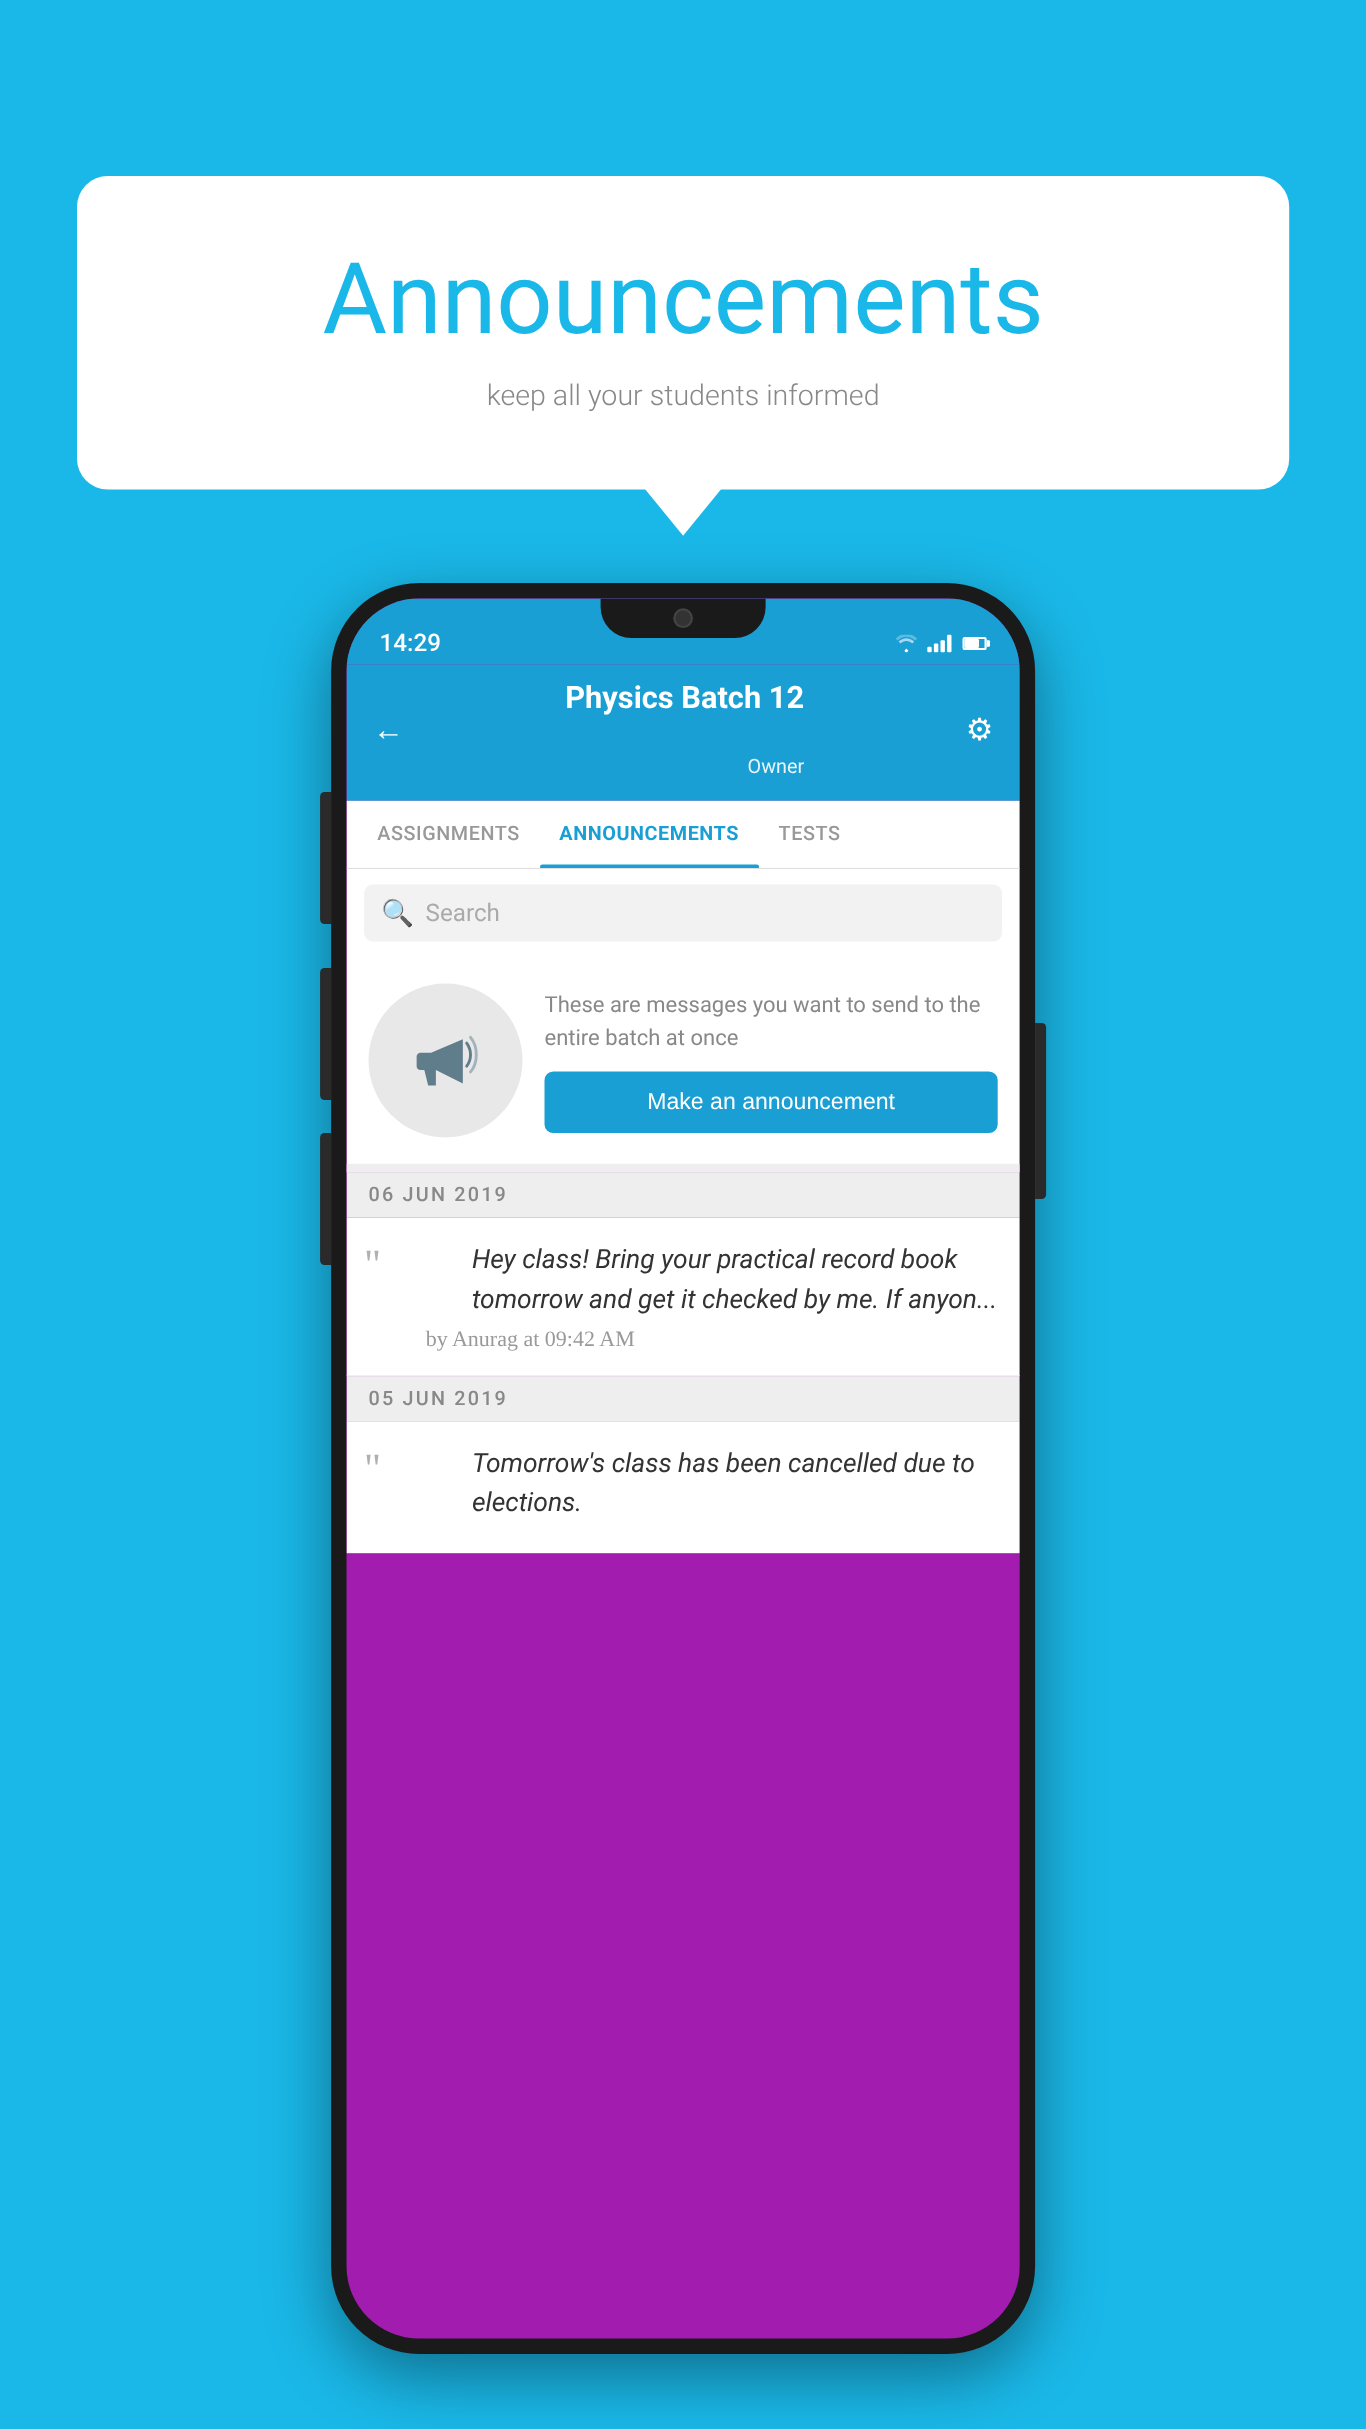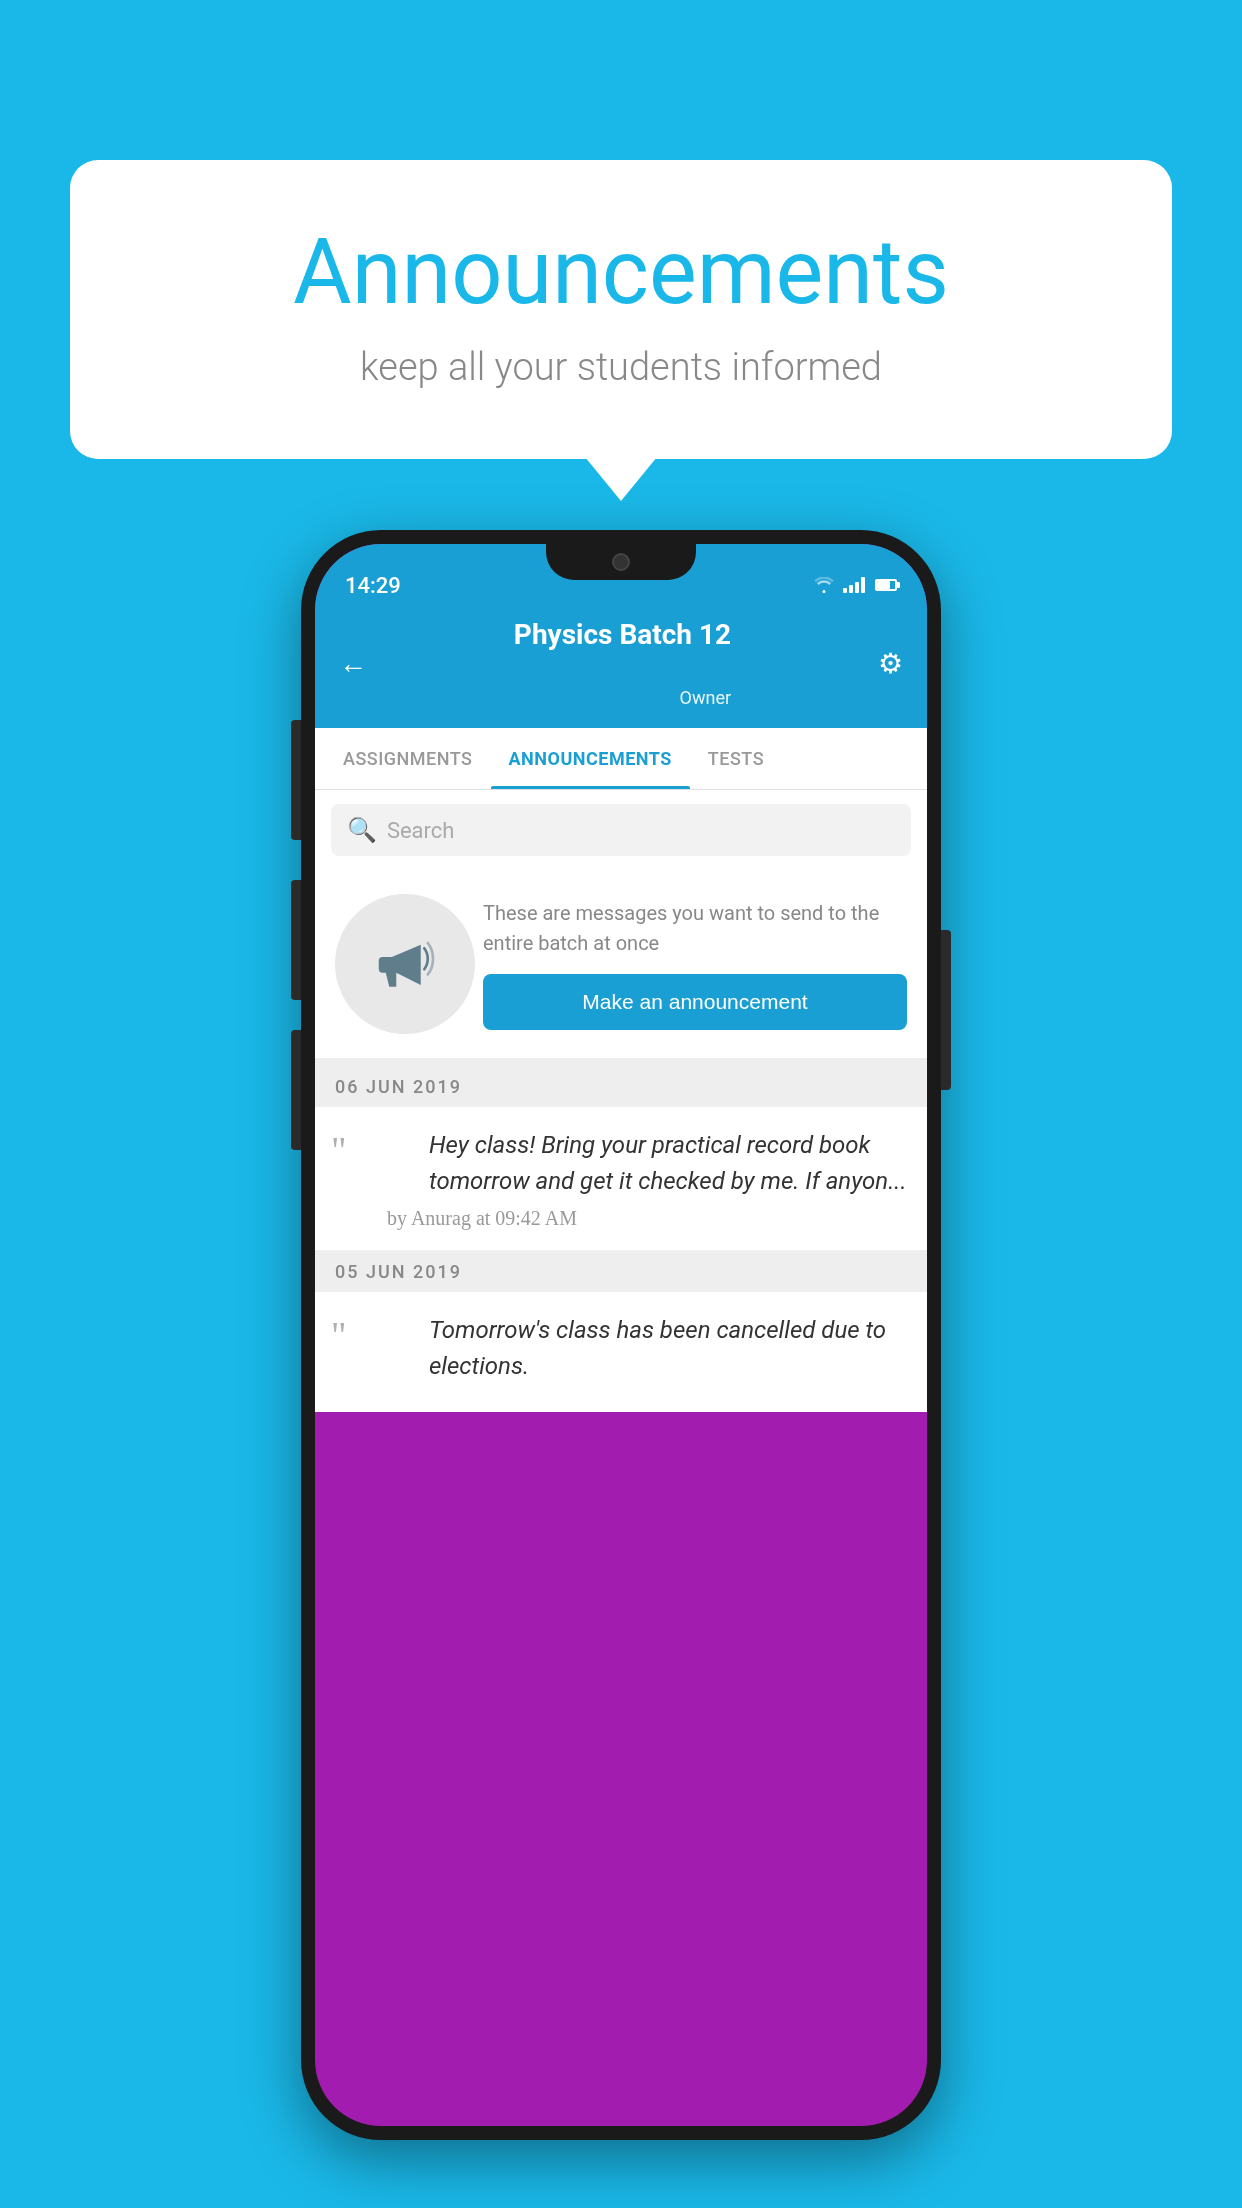--- a/index.html
+++ b/index.html
@@ -43,21 +43,21 @@
     }
 
     .bubble-title {
       font-size: 90px;
       color: #1ab8e8;
       font-weight: 400;
       margin-bottom: 20px;
     }
 
     .bubble-subtitle {
-      font-size: 38px;
+      font-size: 26px;
       color: #888;
       font-weight: 300;
     }
 
     
     .phone-container {
       position: absolute;
       top: 530px;
       left: 50%;
       transform: translateX(-50%);
@@ -295,21 +295,21 @@
       color: #aaa;
       font-size: 22px;
     }
 
     
     .announcement-prompt {
       background: white;
       padding: 24px 20px;
       display: flex;
       align-items: center;
-      gap: 8px;
+      gap: 20px;
       border-bottom: 8px solid #eeeeee;
     }
 
     .megaphone-circle {
       width: 140px;
       height: 140px;
       background: #e8e8e8;
       border-radius: 50%;
       display: flex;
       align-items: center;

